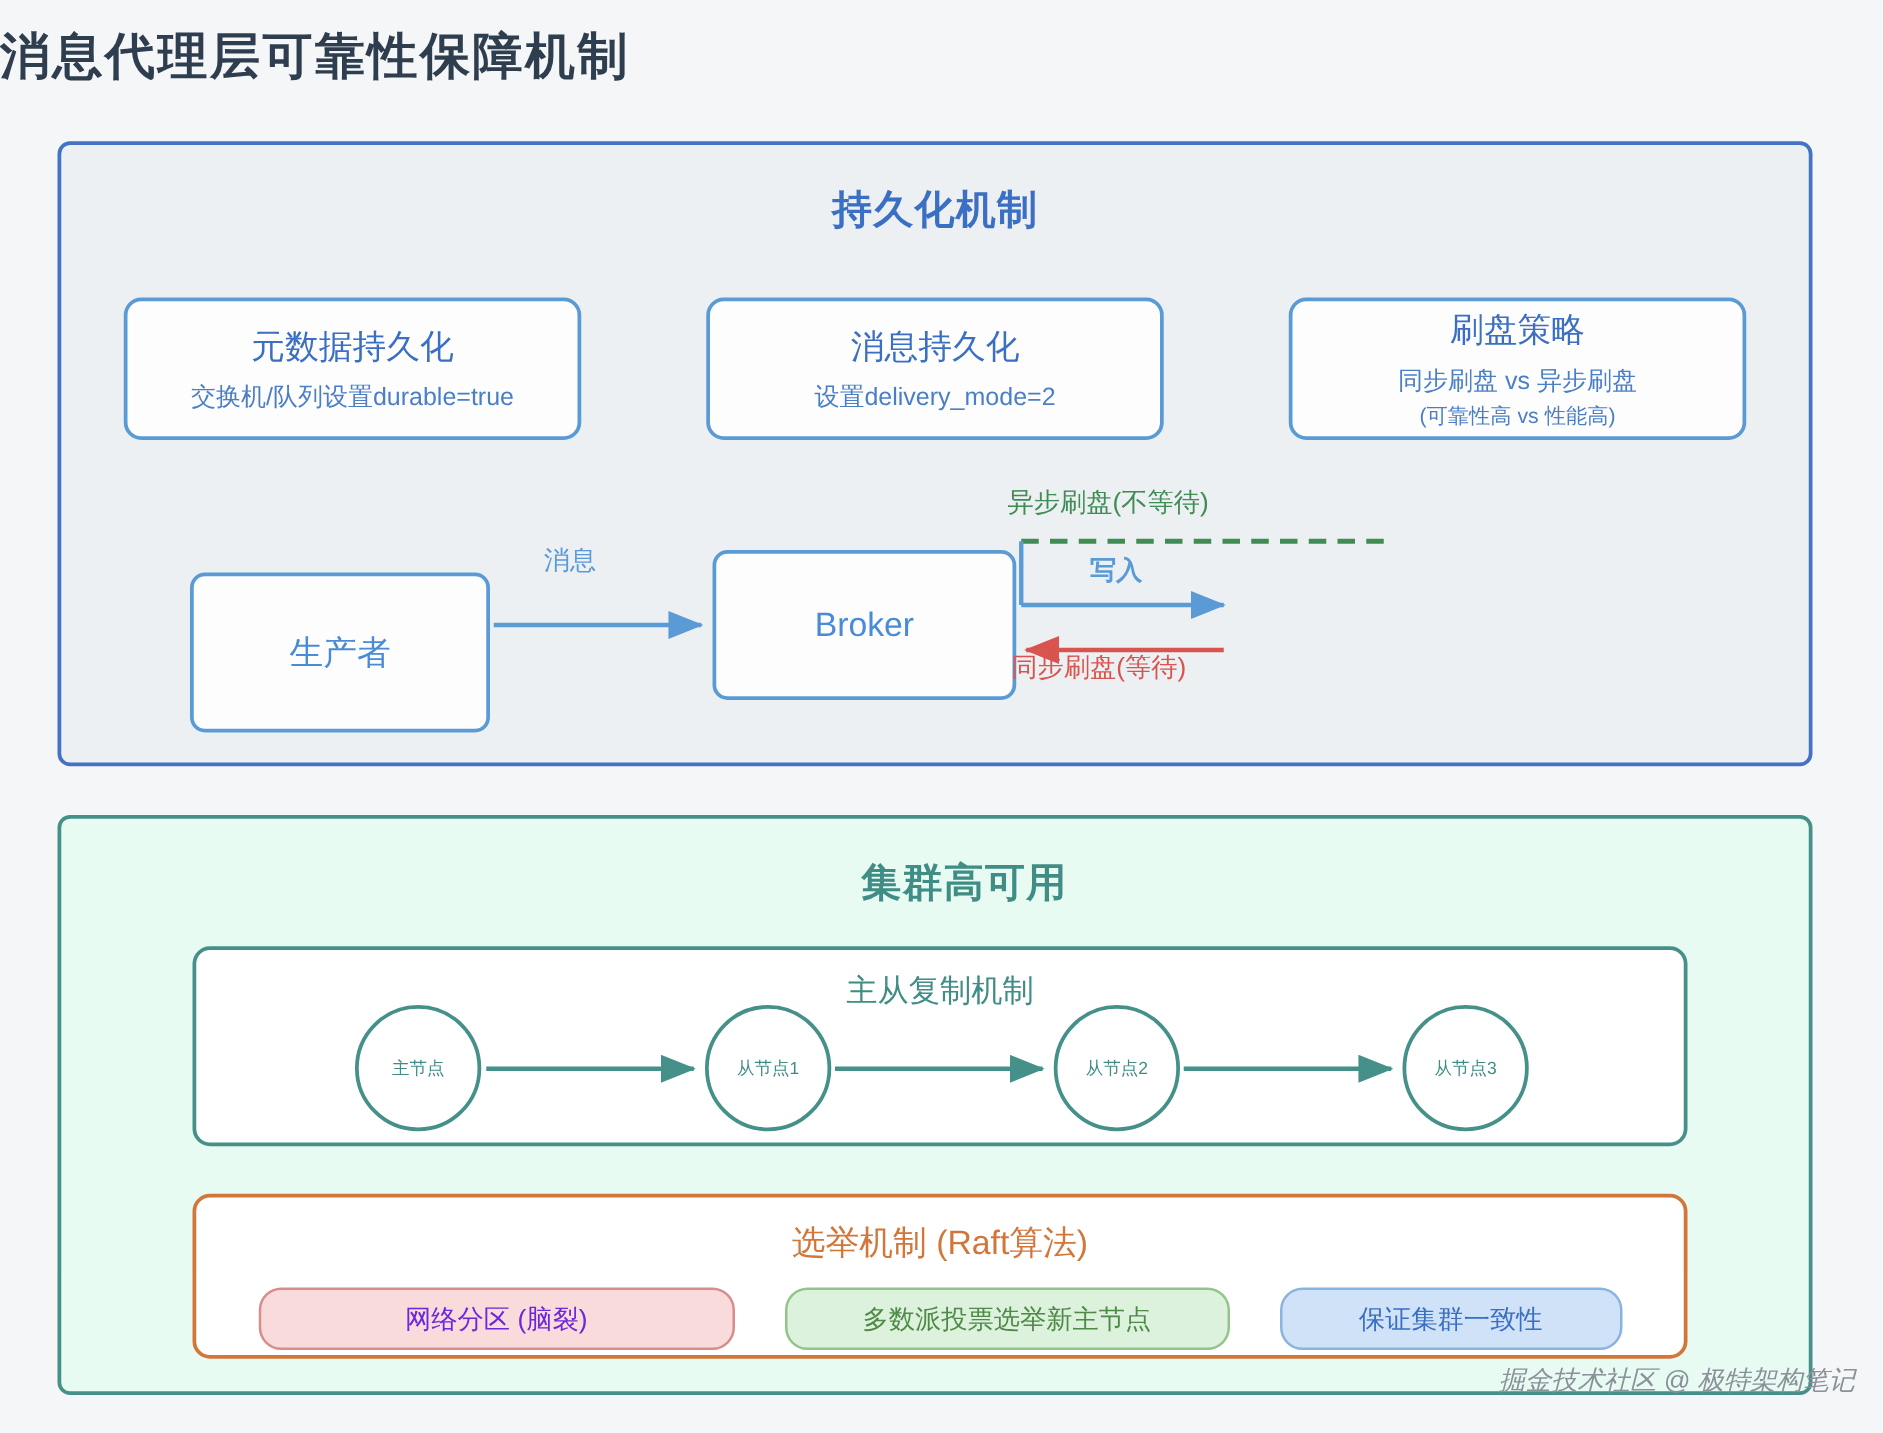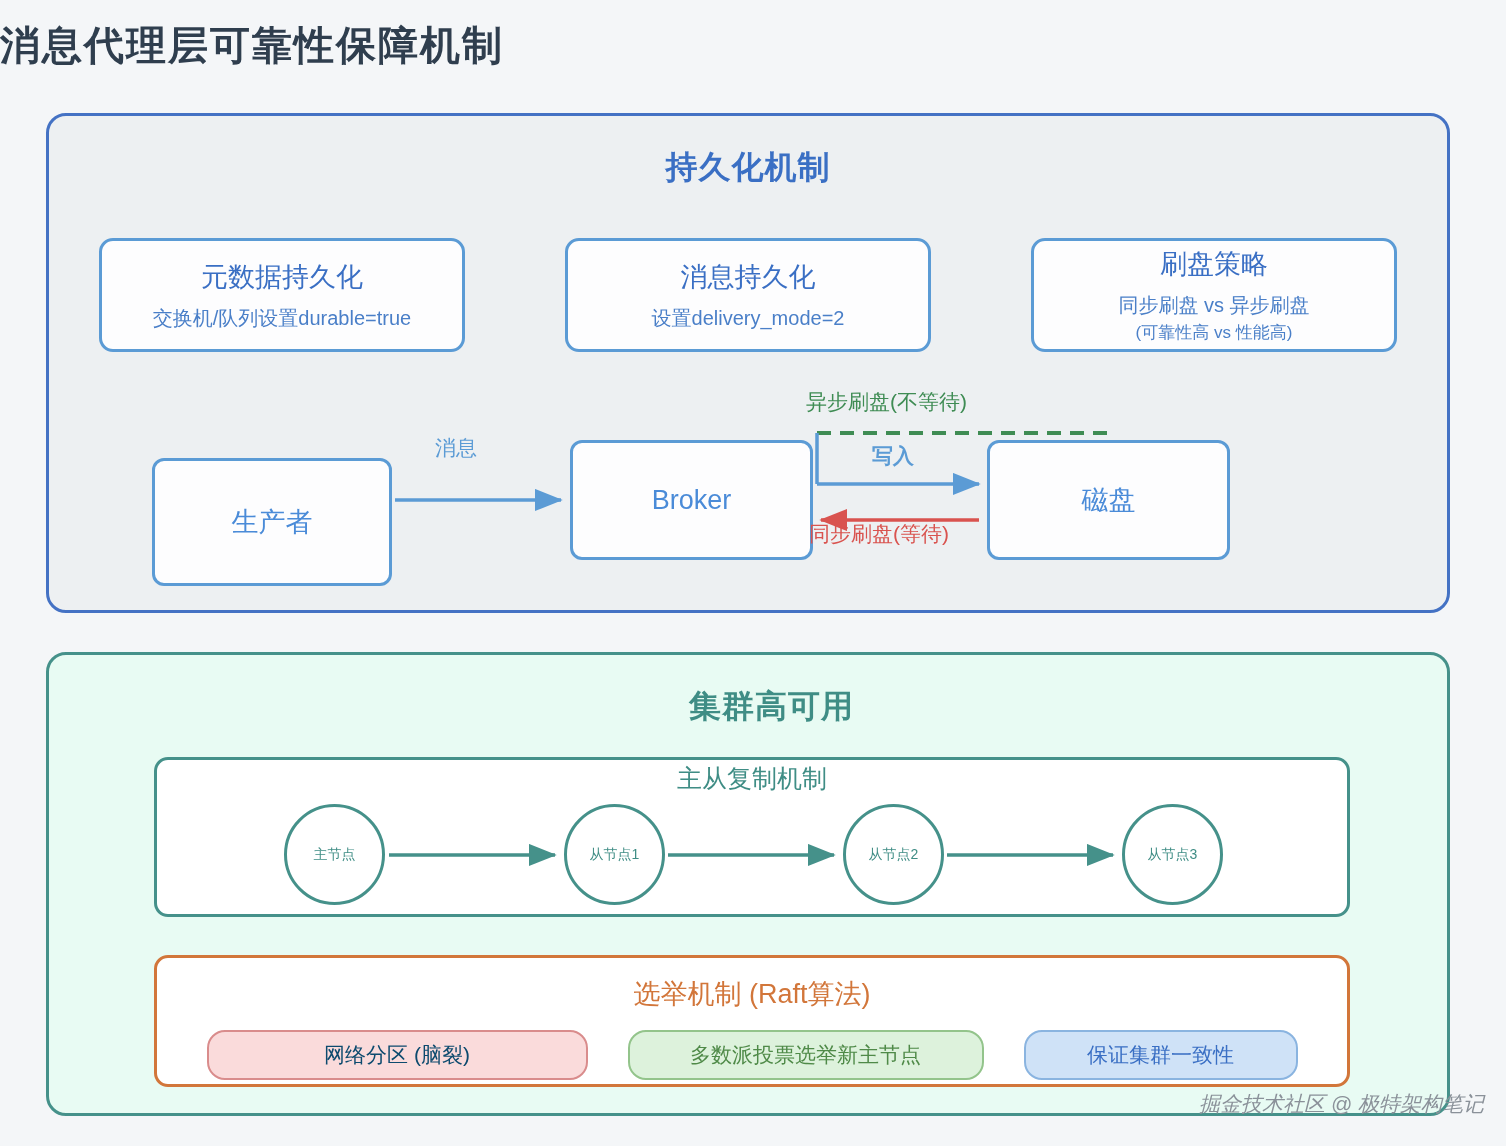--- a/index.html
+++ b/index.html
@@ -22,21 +22,21 @@
     color: #2f3e4e;
     letter-spacing: 2px;
     padding-top: 14px;
     height: 62px;
     line-height: 62px;
   }
 
   
   .panel {
     position: absolute;
-    border-radius: 20px;
+    border-radius: 10px;
     box-sizing: border-box;
   }
   .panel-persist {
     left: 46px;
     top: 113px;
     width: 1404px;
     height: 500px;
     background: #edf0f2;
     border: 3px solid #4472c4;
   }
@@ -139,21 +139,21 @@
     width: 1196px;
     height: 160px;
     background: #ffffff;
     border: 3px solid #45918a;
     border-radius: 14px;
     box-sizing: border-box;
   }
   .repl-title {
     position: absolute;
     left: 0; right: 0;
-    top: 2px;
+    top: 16px;
     text-align: center;
     font-size: 25px;
     color: #3f8d85;
   }
   .circle-node {
     position: absolute;
     width: 101px;
     height: 101px;
     border: 3px solid #45918a;
     border-radius: 50%;
@@ -207,21 +207,21 @@
     width: 100%;
   }
   .pill {
     border-radius: 18px;
     box-sizing: border-box;
     font-size: 21px;
     padding: 9px 0;
     text-align: center;
     border: 2px solid;
   }
-  .pill-red   { width: 381px; background: #fadbdb; border-color: #d98c8c; color: #0c4a6e; }
+  .pill-red   { width: 381px; background: #fadbdb; border-color: #d98c8c; color: #6d28d9; }
   .pill-green { width: 356px; background: #ddf2dc; border-color: #93c48b; color: #4f8a48; }
   .pill-blue  { width: 274px; background: #cfe2f7; border-color: #8ab4e0; color: #3a6fc4; }
 
   .watermark {
     position: absolute;
     right: 22px;
     bottom: 28px;
     font-size: 21px;
     color: #8a9199;
     font-style: italic;
@@ -272,21 +272,20 @@
     <line x1="768" y1="368" x2="930" y2="368" stroke="#5b9bd5" stroke-width="3.5" marker-end="url(#arrowBlue)"></line>
 
     <line x1="768" y1="317" x2="1060" y2="317" stroke="#3f8c54" stroke-width="4" stroke-dasharray="14 9"></line>
     <line x1="768" y1="317" x2="768" y2="368" stroke="#5b9bd5" stroke-width="3.5"></line>
 
     <line x1="930" y1="404" x2="772" y2="404" stroke="#d9534f" stroke-width="3.5" marker-end="url(#arrowRed)"></line>
   </svg>
 
   <div class="node-box node-producer">生产者</div>
   <div class="node-box node-broker">Broker</div>
-  <div class="node-box node-disk">磁盘</div>
 
   <div class="edge-label lbl-msg">消息</div>
   <div class="edge-label lbl-write">写入</div>
   <div class="edge-label lbl-async">异步刷盘(不等待)</div>
   <div class="edge-label lbl-sync">同步刷盘(等待)</div>
 
 </div>
 
 <div class="panel panel-cluster">
 

